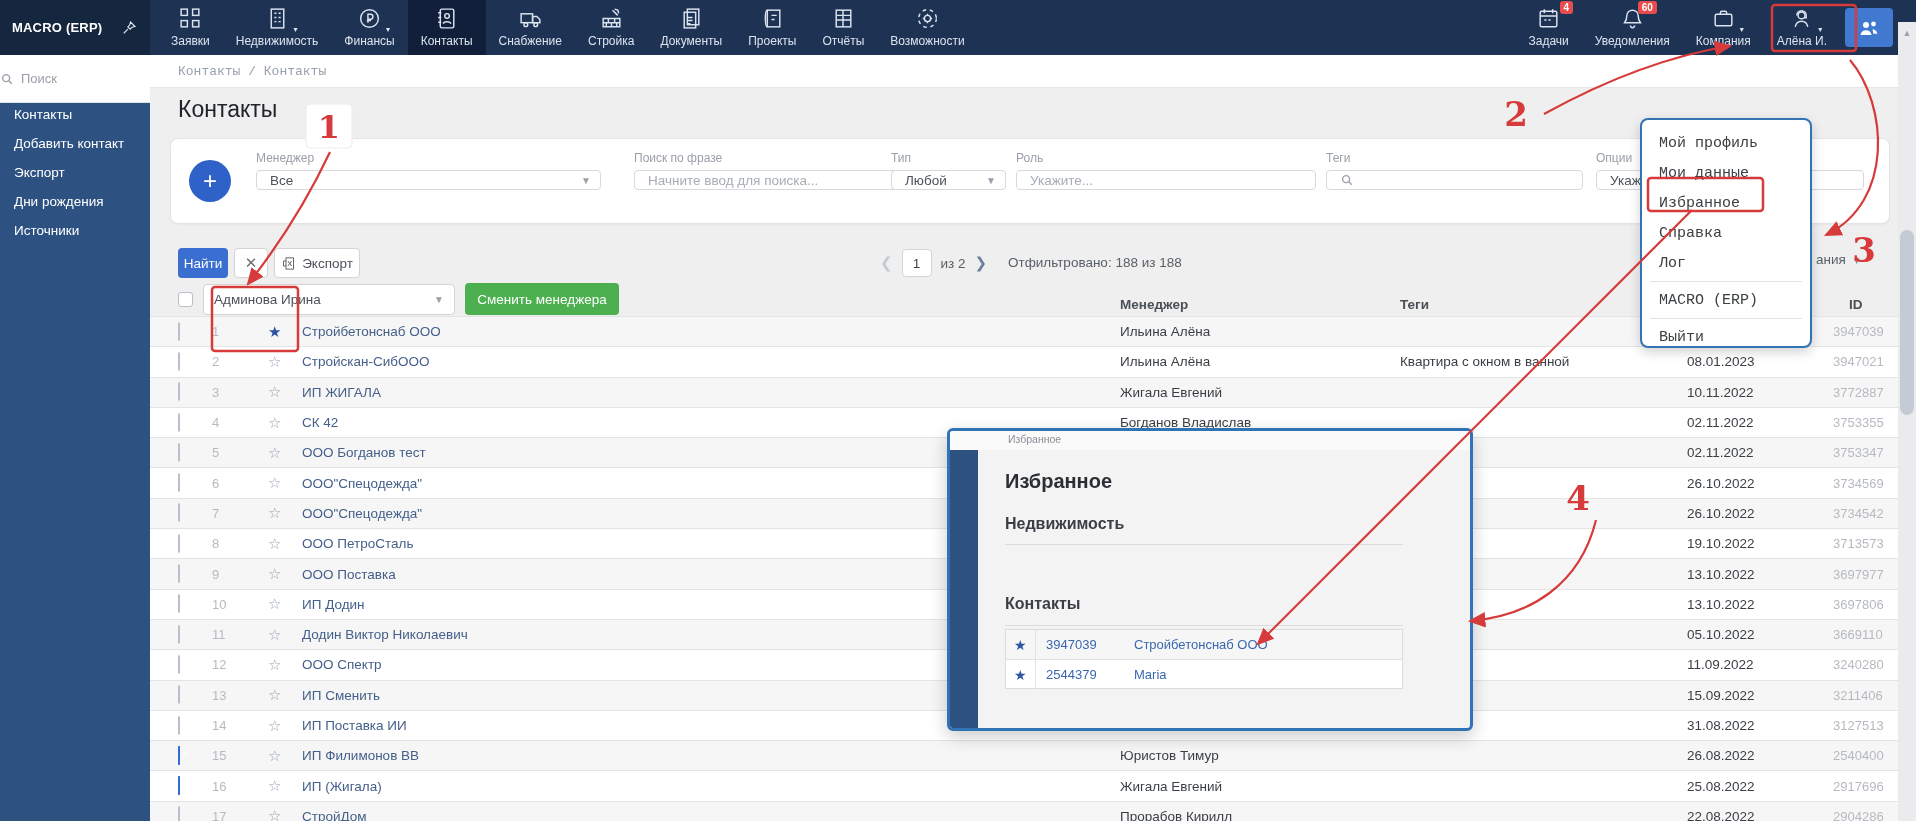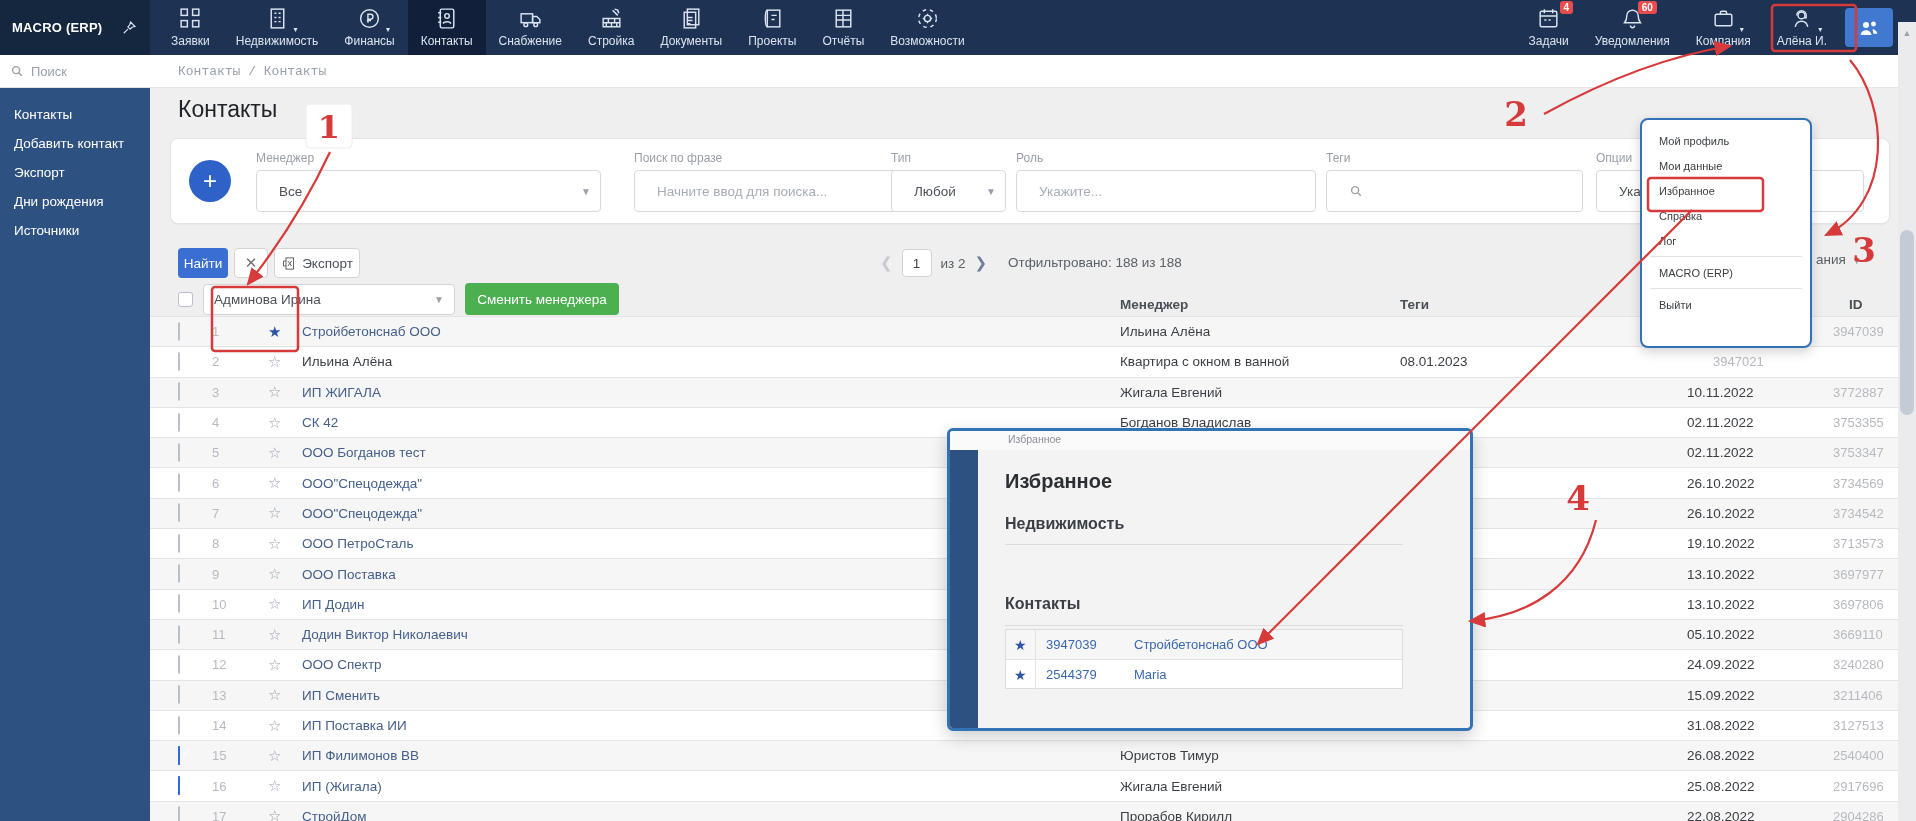--- a/index.html
+++ b/index.html
@@ -23,42 +23,42 @@
   .icaret { position:absolute; right:-8px; bottom:-2px; color:#dbe3f0; font-size:8px; }
   #right-nav { position:absolute; right:76px; top:0; height:55px; display:flex; }
   .badge { position:absolute; top:-5px; right:-12px; background:#e84c4c; color:#fff; font-size:10px;
     font-weight:bold; border-radius:3px; padding:1px 4px; line-height:11px; }
   #people-btn { position:absolute; left:1845px; top:8px; width:48px; height:39px; background:#4179d1;
     border-radius:4px; display:flex; align-items:center; justify-content:center; z-index:11; }
   #people-btn svg { width:24px; height:24px; fill:#fff; }
 
   
   #sidebar { position:absolute; left:0; top:55px; width:150px; height:766px; background:#2d5181; z-index:5; }
-  #side-search { position:absolute; left:0; top:0; width:150px; height:33px; background:#fff;
-    border-bottom:1px solid #e3e3e3; display:flex; align-items:center; padding:0 10px; gap:7px; }
+  #side-search { position:absolute; left:0; top:0; width:150px; height:48px; background:#fff;
+    border-bottom:1px solid #e3e3e3; display:flex; align-items:center; padding:0 0; gap:7px; }
   #side-search svg { width:14px; height:14px; stroke:#98a0a8; fill:none; stroke-width:1.6; }
   #side-search span { color:#9aa0a8; font-size:13px; }
   #side-menu { padding-top:12px; }
   #side-menu .si { color:#ffffff; font-size:13.5px; padding:7px 14px; cursor:pointer; }
 
   
   #breadcrumb { position:absolute; left:150px; top:55px; width:1766px; height:33px; background:#fff;
     border-bottom:1px solid #e6e6e6; line-height:33px; padding-left:28px; font-size:13px; color:#98a0ab; z-index:4;font-family:Liberation Mono, monospace; }
   #content-bg { position:absolute; left:150px; top:88px; width:1766px; height:733px; background:#efefef; }
   #page-title { position:absolute; left:178px; top:96px; font-size:23px; font-weight:500; color:#20242a; }
 
   
   #filter-card { position:absolute; left:170px; top:138px; width:1720px; height:86px; background:#fff;
     border:1px solid #e4e4e4; border-radius:8px; box-shadow:0 1px 2px rgba(0,0,0,.04); }
   #add-btn { position:absolute; left:18px; top:21px; width:42px; height:42px; border-radius:50%;
     background:#2e62c9; color:#fff; font-size:24px; display:flex; align-items:center; justify-content:center; cursor:pointer; }
   .ffield { position:absolute; top:12px; }
   .ffield .flabel { font-size:12px; color:#9aa0a8; margin-bottom:5px; }
-  .fbox { height:42px; border:1px solid #d7d9dc; border-radius:4px; background:#fff; display:flex;
-    align-items:center; padding:0 22px; font-size:13.5px; color:#4c5259; position:relative; }
+  .fbox { height:20px; border:1px solid #d7d9dc; border-radius:4px; background:#fff; display:flex;
+    align-items:center; padding:0 13px; font-size:13.5px; color:#4c5259; position:relative; }
   .fbox .caret { position:absolute; right:9px; color:#9aa0a8; font-size:10px; }
   .fbox.ph { color:#a7adb5; }
   .fbox svg { width:14px; height:14px; stroke:#9aa0a8; fill:none; stroke-width:1.6; }
   #f-manager { left:85px; }  #f-manager .fbox { width:345px; }
   #f-phrase { left:447px;margin-left:16px; }  #f-phrase .fbox { width:265px; }
   #f-type { left:720px; }    #f-type .fbox { width:115px; }
   #f-role { left:845px; }    #f-role .fbox { width:300px; }
   #f-tags { left:1155px; }   #f-tags .fbox { width:257px; }
   #f-options { left:1425px; } #f-options .fbox { width:268px; }
 
@@ -100,21 +100,21 @@
   .trow .num { font-size:13px; color:#b6bac0; }
   .trow .star { font-size:15px; color:#9aa5b5; cursor:pointer; line-height:1; padding-left:14px; }
   .trow .star.fav { color:#2e55a5; }
   .trow .cname { font-size:13.5px; color:#45608a; cursor:pointer; }
   .trow .cmanager, .trow .ctags, .trow .cdate { font-size:13.5px; color:#3a3f45; }
   .trow .cid { font-size:13px; color:#b6bac0; padding-left:26px; }
 
   
   #user-menu { position:absolute; left:1640px; top:118px; width:172px; height:230px; background:#fff;
     border:2px solid #3173b5; border-radius:8px; box-shadow:0 4px 12px rgba(0,0,0,.18); z-index:20; padding-top:8px; }
-  #user-menu .mi { font-size:11px; color:#3c4043; padding:6.5px 17px; cursor:pointer; white-space:nowrap; }
+  #user-menu .mi { font-size:15px; color:#3c4043; padding:6.5px 17px; cursor:pointer; white-space:nowrap;font-family:Liberation Mono, monospace; }
   #user-menu .sep { border-top:1px solid #e2e2e2; margin:3px 8px; }
 
   
   #fav-popup { position:absolute; left:947px; top:428px; width:526px; height:303px; background:#f3f3f4;
     border:3px solid #3173b5; border-radius:6px; box-shadow:0 6px 18px rgba(0,0,0,.2); z-index:20; overflow:hidden; }
   #fav-mini { height:19px; background:#fafafa; font-size:10.5px; color:#8a8f96; padding-left:58px; line-height:17px; }
   #fav-band { position:absolute; left:0; top:19px; width:28px; height:284px; background:#2d5181; }
   #fav-title { position:absolute; left:55px; top:39px; font-size:20px; font-weight:bold; color:#2b2f33; }
   .fav-section { position:absolute; left:55px; font-size:16px; font-weight:bold; color:#3a3f45; }
   #fav-sec-realty { top:84px; } #fav-sec-contacts { top:164px; }
@@ -374,20 +374,21 @@
       <div class="cname">Стройбетонснаб ООО</div>
       <div class="cmanager">Ильина Алёна</div>
       <div class="ctags"></div>
       <div class="cdate"></div>
       <div class="cid">3947039</div>
     </div>
       <div class="trow">
       <div><span class="cb"></span></div>
       <div class="num">2</div>
       <div><span class="star">☆</span></div>
+      <div class="cname">Стройскан-СибООО</div>
       <div class="cmanager">Ильина Алёна</div>
       <div class="ctags">Квартира с окном в ванной</div>
       <div class="cdate">08.01.2023</div>
       <div class="cid">3947021</div>
     </div>
       <div class="trow">
       <div><span class="cb"></span></div>
       <div class="num">3</div>
       <div><span class="star">☆</span></div>
       <div class="cname">ИП ЖИГАЛА</div>
@@ -476,21 +477,21 @@
       <div class="cdate">05.10.2022</div>
       <div class="cid">3669110</div>
     </div>
       <div class="trow">
       <div><span class="cb"></span></div>
       <div class="num">12</div>
       <div><span class="star">☆</span></div>
       <div class="cname">ООО Спектр</div>
       <div class="cmanager"></div>
       <div class="ctags"></div>
-      <div class="cdate">24.09.2022</div>
+      <div class="cdate">11.09.2022</div>
       <div class="cid">3240280</div>
     </div>
       <div class="trow">
       <div><span class="cb"></span></div>
       <div class="num">13</div>
       <div><span class="star">☆</span></div>
       <div class="cname">ИП Сменить</div>
       <div class="cmanager"></div>
       <div class="ctags"></div>
       <div class="cdate">15.09.2022</div>

